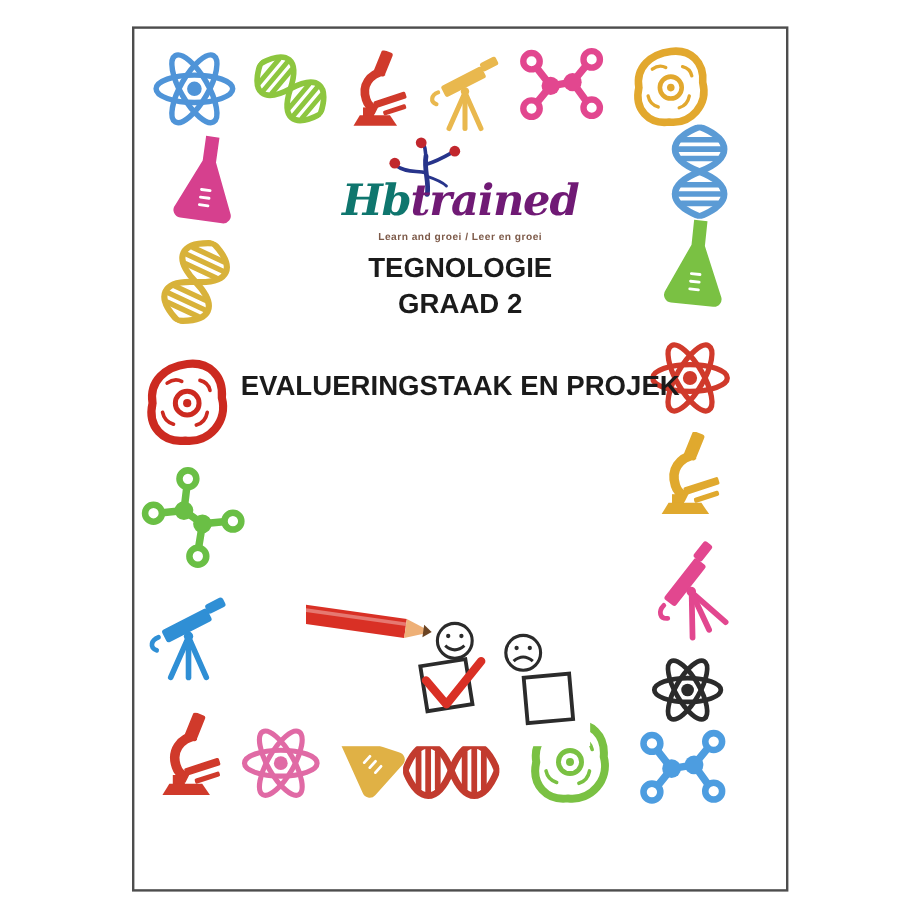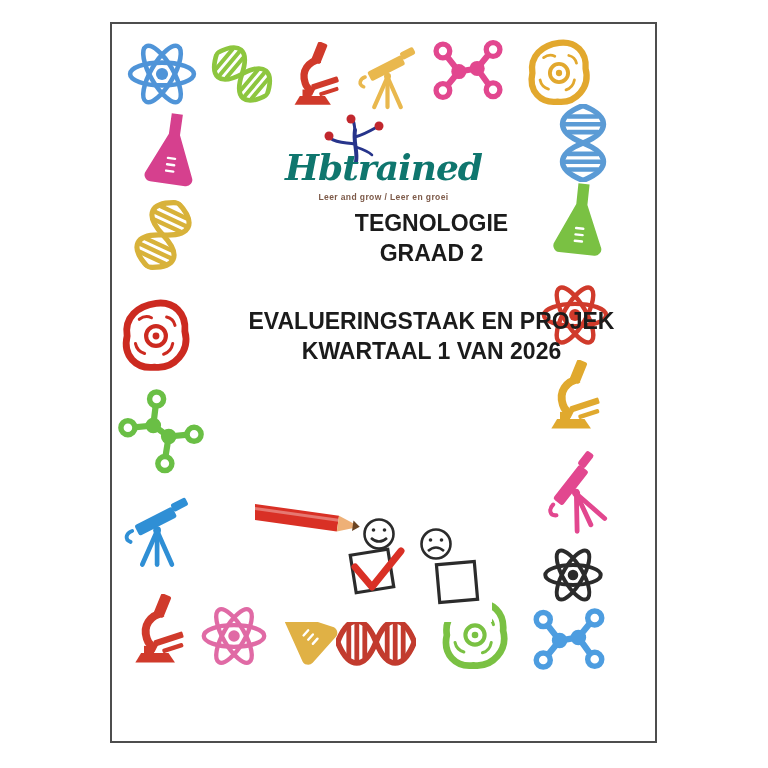--- a/index.html
+++ b/index.html
@@ -190,30 +190,29 @@
           <path d="M35 14 C34 10 35 6 32 3" stroke-width="3"></path>
           <path d="M35 21 C43 19 50 15 57 11" stroke-width="3"></path>
           <path d="M36 31 C42 33 48 35 52 39" stroke-width="2.5"></path>
         </g>
         <g fill="var(--logo-red)">
           <circle cx="9" cy="20" r="4.5"></circle>
           <circle cx="31" cy="3" r="4.5"></circle>
           <circle cx="59" cy="10" r="4.5"></circle>
         </g>
       </svg>
-      <div id="logo-text"><span id="logo-hb" style="color: #0f766e;">Hb</span><span id="logo-rest" style="color: #0f766e; margin-top: 32px;">trained</span></div>
-      <div id="logo-tagline" style="color: rgb(125, 90, 73);">Leer and grow / Leer en groei</div>
+      <div id="logo-text"><span id="logo-hb" style="color: #0f766e;">Hb</span><span id="logo-rest" style="color: #701a75; margin-top: 32px;">trained</span></div>
+      <div id="logo-tagline" style="color: rgb(125, 90, 73);">Learn and groei / Leer en groei</div>
     </div>
 
-    <div id="cover-title" style="color: rgb(27, 27, 27); padding-left: 48px;">
+    <div id="cover-title" style="color: rgb(27, 27, 27);">
       <div>TEGNOLOGIE</div>
       <div>GRAAD 2</div>
       <div id="task-block">
         <div>EVALUERINGSTAAK EN PROJEK</div>
-        <div>KWARTAAL 1 VAN 2026</div>
       </div>
     </div>
 
     <svg id="illus" viewBox="0 0 237 126">
       <rect x="0" y="0" width="237" height="126" fill="#ffffff"></rect>
 
       <g transform="rotate(8 0 14)">
         <rect x="-20" y="8" width="104" height="16" fill="var(--pencil)"></rect>
         <rect x="-20" y="11" width="104" height="3" fill="rgba(255,255,255,0.35)"></rect>
         <polygon points="84,8 84,24 106,16" fill="var(--pencil-wood)"></polygon>

